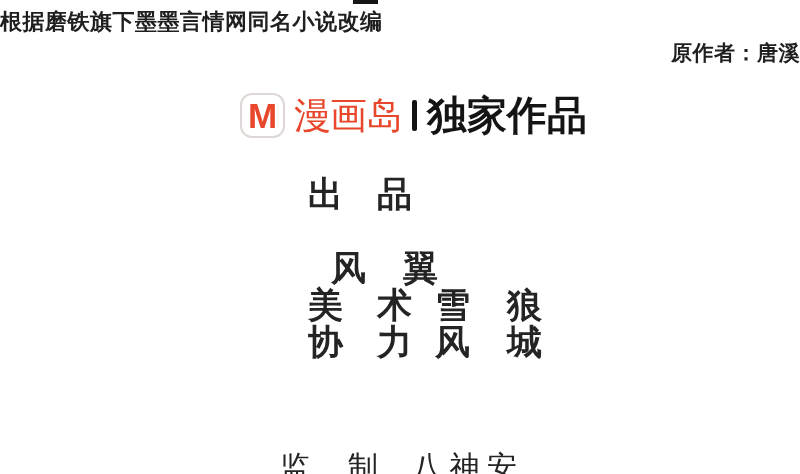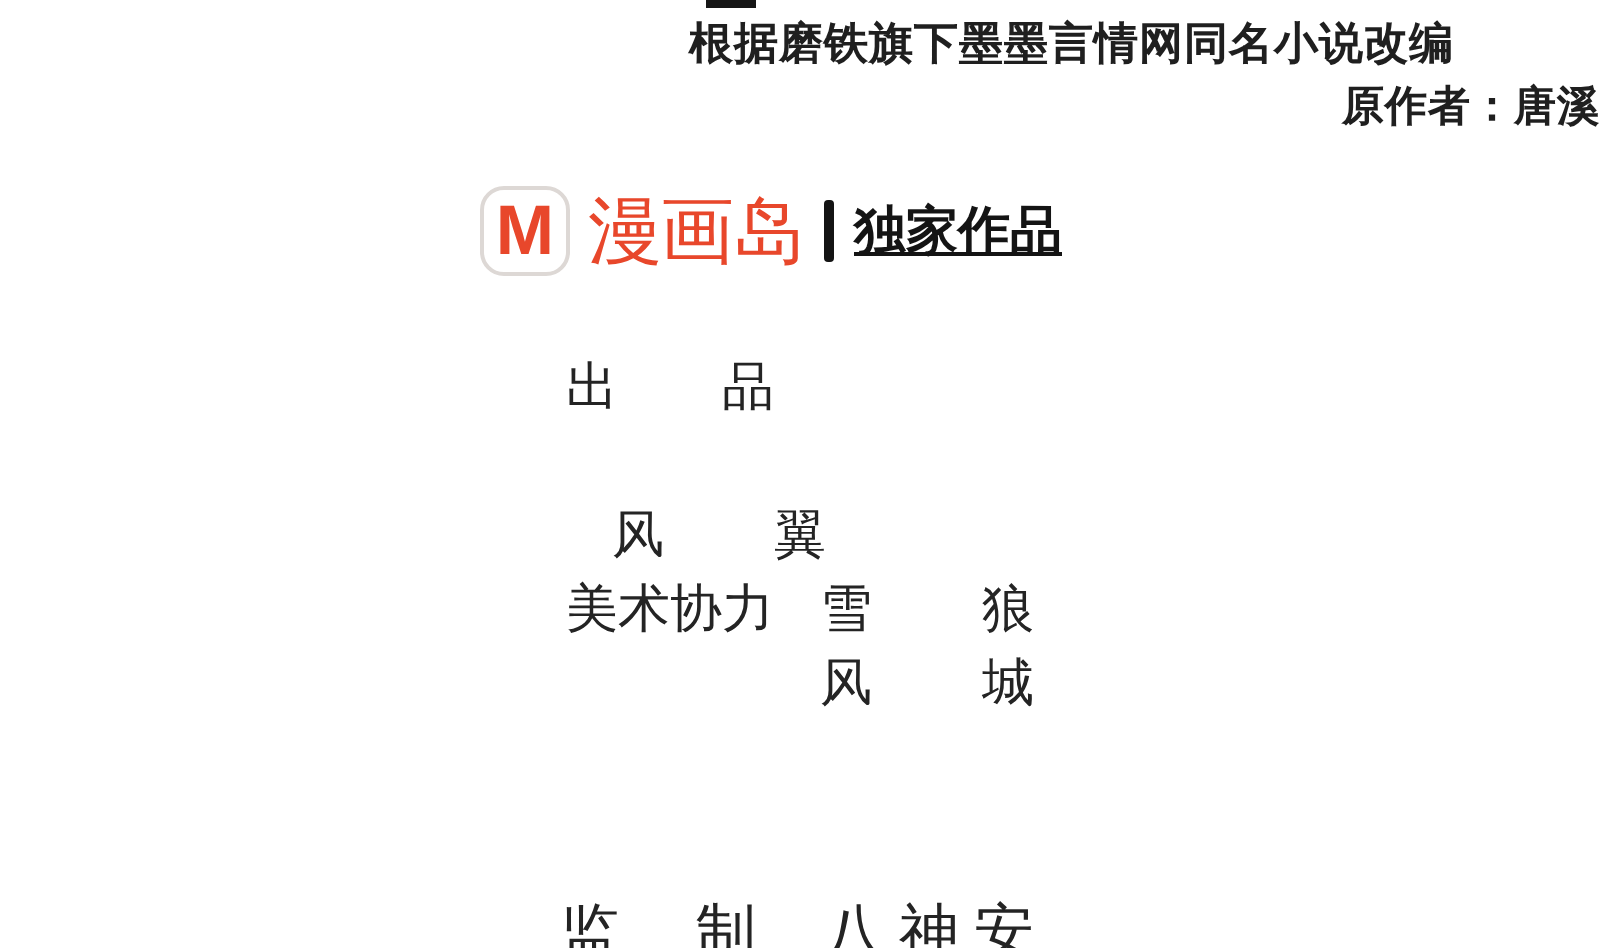--- a/index.html
+++ b/index.html
@@ -26,28 +26,27 @@
     height: 4px;
     background: #161616;
   }
 
   
   .adapt-line {
     position: absolute;
     top: 8px;
     left: 0;
     width: 703px;
-    text-align: right;
+    text-align: left;
     font-family: "Liberation Serif", "DejaVu Serif", serif;
     font-weight: 700;
     font-size: 22px;
     line-height: 27px;
     letter-spacing: 0.5px;
     color: #1f1f1f;
-    padding-left: 24px;
   }
   .author-line {
     position: absolute;
     top: 40px;
     left: 0;
     width: 800px;
     text-align: right;
     font-family: "Liberation Serif", "DejaVu Serif", serif;
     font-weight: 700;
     font-size: 21px;
@@ -90,40 +89,40 @@
   }
   .logo-divider {
     margin-left: 10px;
     width: 5px;
     height: 31px;
     border-radius: 2px;
     background: #141414;
   }
   .logo-tagline {
     margin-left: 10px;
-    font-size: 26px;
+    font-size: 40px;
     font-weight: 700;
     color: #141414;
     line-height: 1;
-    text-decoration: underline;
   }
 
   
   .credits {
     position: absolute;
     left: 283px;
     top: 175px;
   }
   .credit-row {
     display: flex;
     height: 37px;
     line-height: 37px;
-    font-size: 26px;
-    font-weight: 400;
+    font-size: 35px;
+    font-weight: 700;
     color: #242424;
+    margin-left: 25px;
   }
   .credit-role {
     width: 104px;
     text-align: justify;
     text-align-last: justify;
     text-justify: inter-character;
   }
   .credit-name {
     margin-left: 23px;
     width: 107px;

